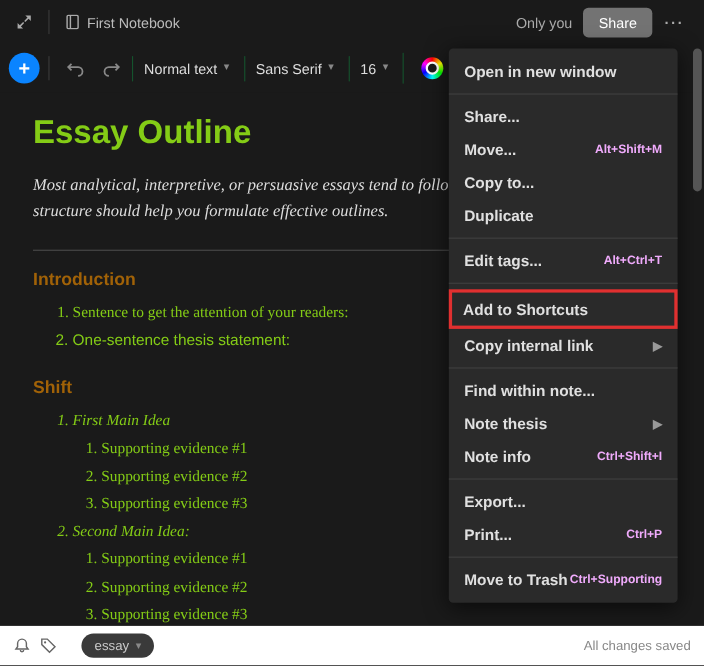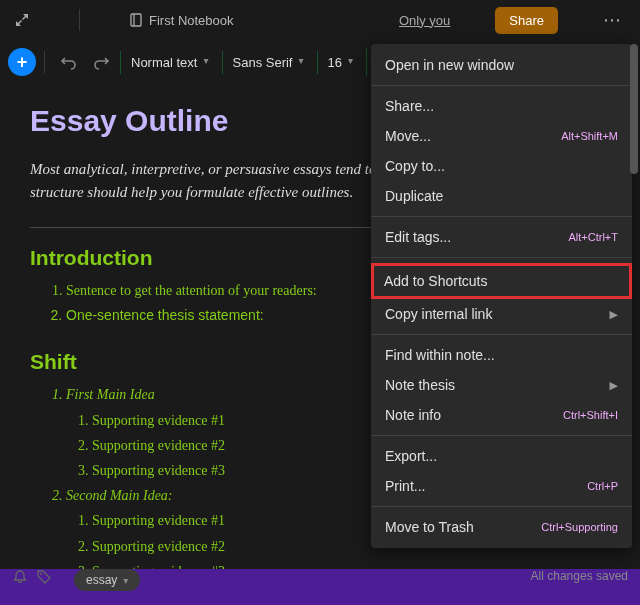--- a/index.html
+++ b/index.html
@@ -10,37 +10,36 @@
     font-family: -apple-system, BlinkMacSystemFont, "Segoe UI", sans-serif;
     font-size: 14px;
     position: relative;
   }
   .header {
     display: flex;
     align-items: center;
     height: 40px;
     padding: 0 8px;
     background: #1a1a1a;
-    gap: 35px;
   }
   .expand-btn {
     width: 28px; height: 28px;
     display: flex; align-items: center; justify-content: center;
     color: #aaa;
   }
   .vdiv { width: 1px; height: 22px; background: #3a3a3a; margin: 0 8px; }
   .notebook-btn {
     display: flex; align-items: center; gap: 6px;
     color: #bbb; font-size: 13px;
     padding: 4px 6px;
   }
   .spacer { flex: 1; }
-  .only-you { color: #aaa; font-size: 13px; margin-right: 10px; text-decoration: underline; }
+  .only-you { color: #aaa; font-size: 13px; margin-right: 10px; }
   .share-btn {
-    background: #a16207; color: #fff;
+    background: #737373; color: #fff;
     border-radius: 5px; padding: 6px 14px; font-size: 13px;
   }
   .more-btn { color: #aaa; padding: 0 10px; font-size: 18px; letter-spacing: 1px; }
   .toolbar {
     display: flex; align-items: center;
     height: 44px; padding: 0 8px;
     background: #1a1a1a;
   }
   .add-btn {
     width: 28px; height: 28px; border-radius: 50%;
@@ -60,56 +59,57 @@
     width: 20px; height: 20px; border-radius: 50%;
     background: conic-gradient(red, yellow, lime, cyan, blue, magenta, red);
     margin-left: 10px;
     position: relative;
   }
   .color-circle::after { content:""; position:absolute; inset:4px; background:#1a1a1a; border-radius:50%; border:2px solid #fff; }
   .content {
     padding: 20px 30px;
     color: #e8e8e8;
   }
-  .title { font-size: 30px; font-weight: 700; color: #c4b5fd; margin-bottom: 20px; }
+  .title { font-size: 30px; font-weight: 700; color: #84cc16; margin-bottom: 20px; }
   .intro { font-style: italic; font-family: Georgia, serif; font-size: 15px; line-height: 1.5; color: #ddd; }
   .hr { border: none; border-top: 1px solid #4a4a4a; margin: 24px 0 18px; }
-  .section-h { font-weight: 700; font-size: 21px; margin-bottom: 8px; color: #84cc16; }
+  .section-h { font-weight: 700; font-size: 16px; margin-bottom: 8px; color: #a16207; }
   ol.main { list-style: decimal; padding-left: 36px; font-size: 14px; line-height: 1.8; color: #84cc16; }
   ol.main > li.serif { font-family: Georgia, serif; }
   ol.sub { list-style: decimal; padding-left: 26px; }
   .italic { font-style: italic; font-family: Georgia, serif; }
   .body-sec { margin-top: 22px; }
 
   .ctx-menu {
     position: absolute;
-    top: 44px; right: 8px;
-    width: 261px;
+    top: 44px; right: 24px;
+    width: 208px;
     background: #2a2a2a;
     border-radius: 4px;
     box-shadow: 0 4px 20px rgba(0,0,0,.6);
     padding: 6px 0;
     color: #e0e0e0;
     font-size: 14px;
+    font-weight: bold;
   }
   .ctx-item {
     display: flex; align-items: center; justify-content: space-between;
     padding: 7px 14px;
   }
   .ctx-sep { height: 1px; background: #404040; margin: 5px 0; }
   .ctx-kb { color: #f0abfc; font-size: 11px; }
   .ctx-arrow { color: #999; font-size: 11px; }
   .ctx-highlight { border: 3px solid #e03030; padding-left: 10px; }
   
   .footer {
     position: absolute; bottom: 0; left: 0; right: 0;
     height: 36px;
-    display: flex; align-items: flex-start;
+    display: flex; align-items: center;
     padding: 0 12px;
-    background: #4c1d95;
+    background: #ffffff;
     color: #888;
     font-size: 12px;
   }
   .tag-pill {
     background: #3a3a3a; color: #ccc;
     border-radius: 14px; padding: 4px 12px;
     display: flex; align-items: center; gap: 6px;
     margin-left: 14px;
   }
   .footer-icon { color: #666; margin-right: 8px; }

